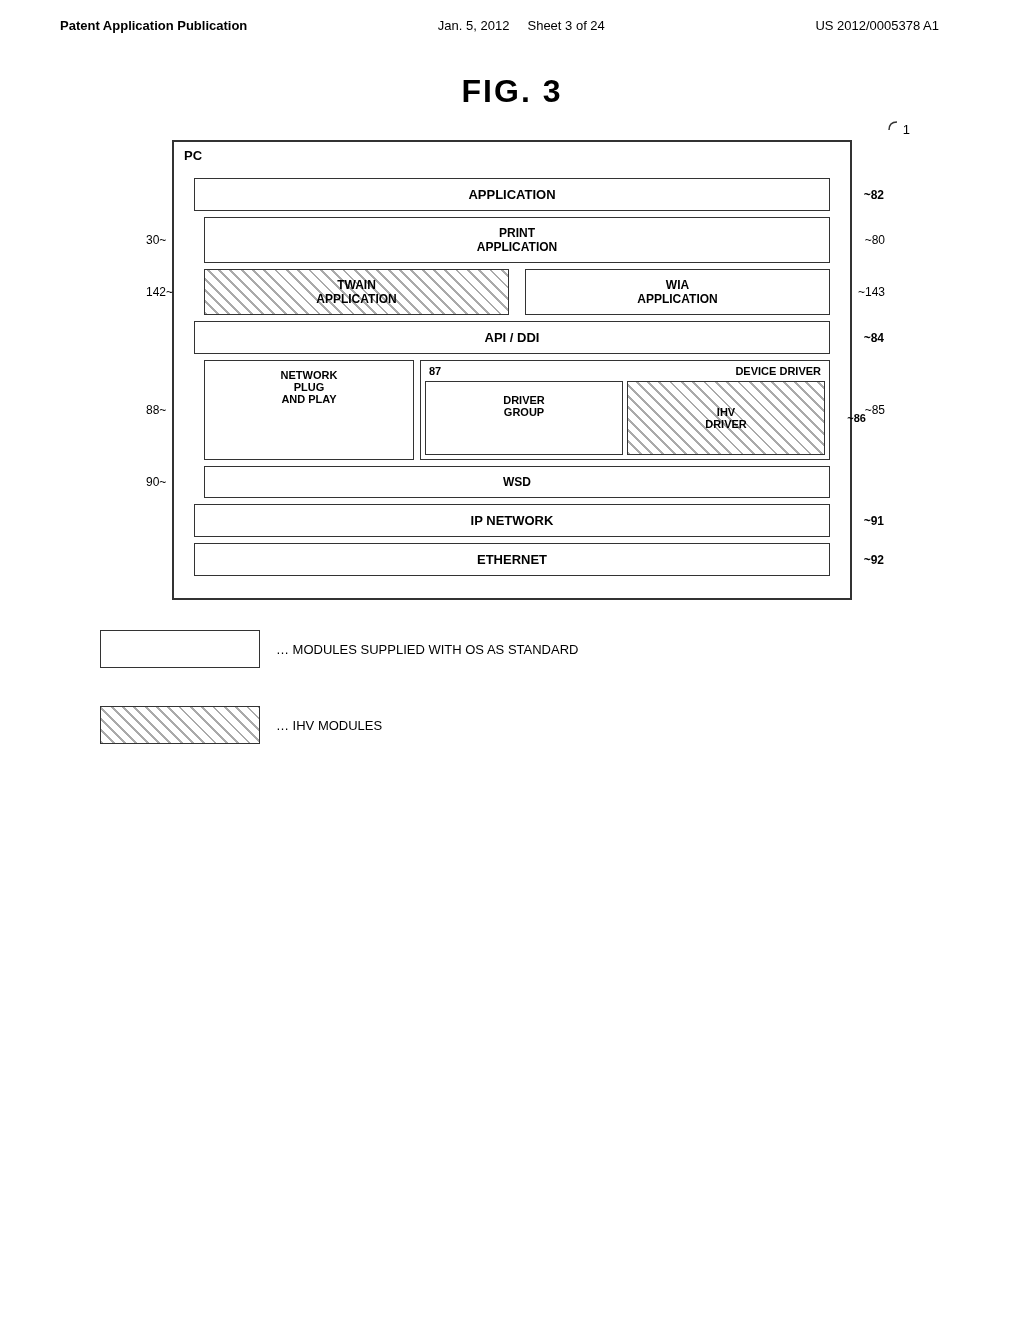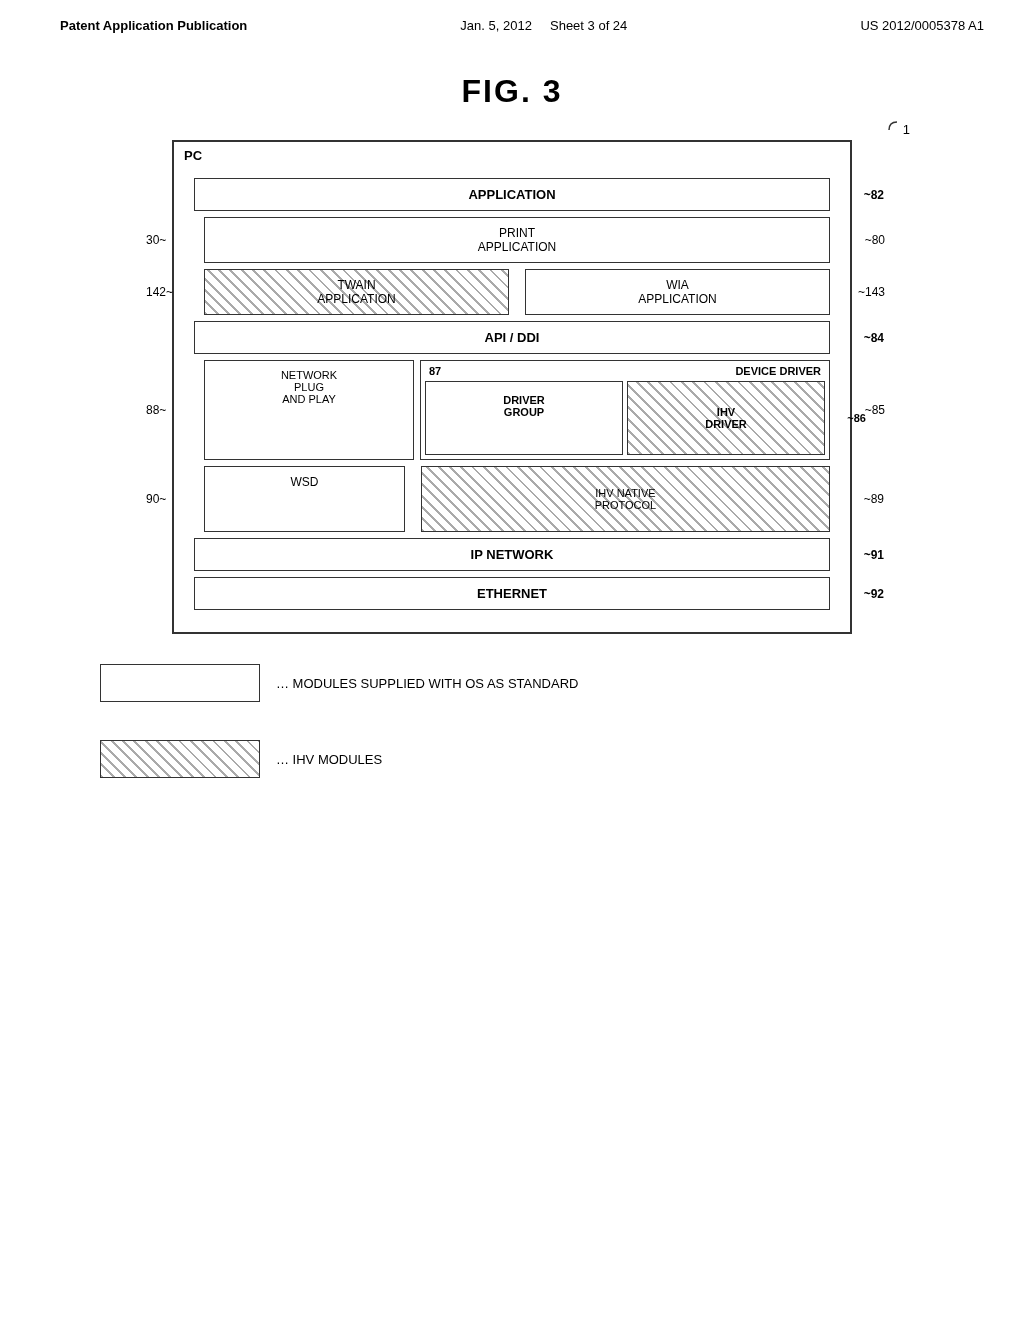--- a/index.html
+++ b/index.html
@@ -9,21 +9,21 @@
       width: 1024px;
       min-height: 1320px;
       position: relative;
     }
 
     
     .header {
       display: flex;
       justify-content: space-between;
       align-items: baseline;
-      padding: 18px 40px 10px 60px;
+      padding: 18px 85px 10px 60px;
       font-size: 13px;
     }
     .header-left { font-weight: bold; font-size: 13px; }
     .header-center { font-size: 13px; }
     .header-right { font-size: 13px; margin-left: 20px; }
 
     
     .fig-title {
       text-align: center;
       font-size: 32px;
@@ -74,21 +74,21 @@
       gap: 6px;
       margin: 6px 0;
       position: relative;
     }
 
     .sub-box {
       border: 1.5px solid #333;
       text-align: center;
       padding: 8px 4px;
       font-size: 12px;
-      font-weight: normal;
+      font-weight: bold;
       flex: 1;
       position: relative;
       margin-left: 10px;
     }
 
     
     .hatched {
       background-image: repeating-linear-gradient(
         45deg,
         #aaa 0px,
@@ -246,25 +246,20 @@
               <span style="position:absolute; right:-42px; top:50%; transform:translateY(-50%); font-size:11px;">~86</span>
             </div>
           </div>
         </div>
         <span class="ref-num">~85</span>
       </div>
 
       <div class="wsd-row" style="position:relative;">
         <span style="position:absolute; left:-48px; top:50%; transform:translateY(-50%); font-size:12px;">90~</span>
         <div class="sub-box" style="flex:1.1; font-size:12px;"><span>WSD</span></div>
-        <div class="sub-box hatched" style="flex:2.3; white-space:pre-line; font-size:11px;">
-          <span>IHV NATIVE
-PROTOCOL</span>
-          <span class="ref-num">~89</span>
-        </div>
       </div>
 
       <div style="position:relative;">
         <div class="layer">
           <span>IP NETWORK</span>
           <span class="ref-num">~91</span>
         </div>
       </div>
 
       <div style="position:relative;">

